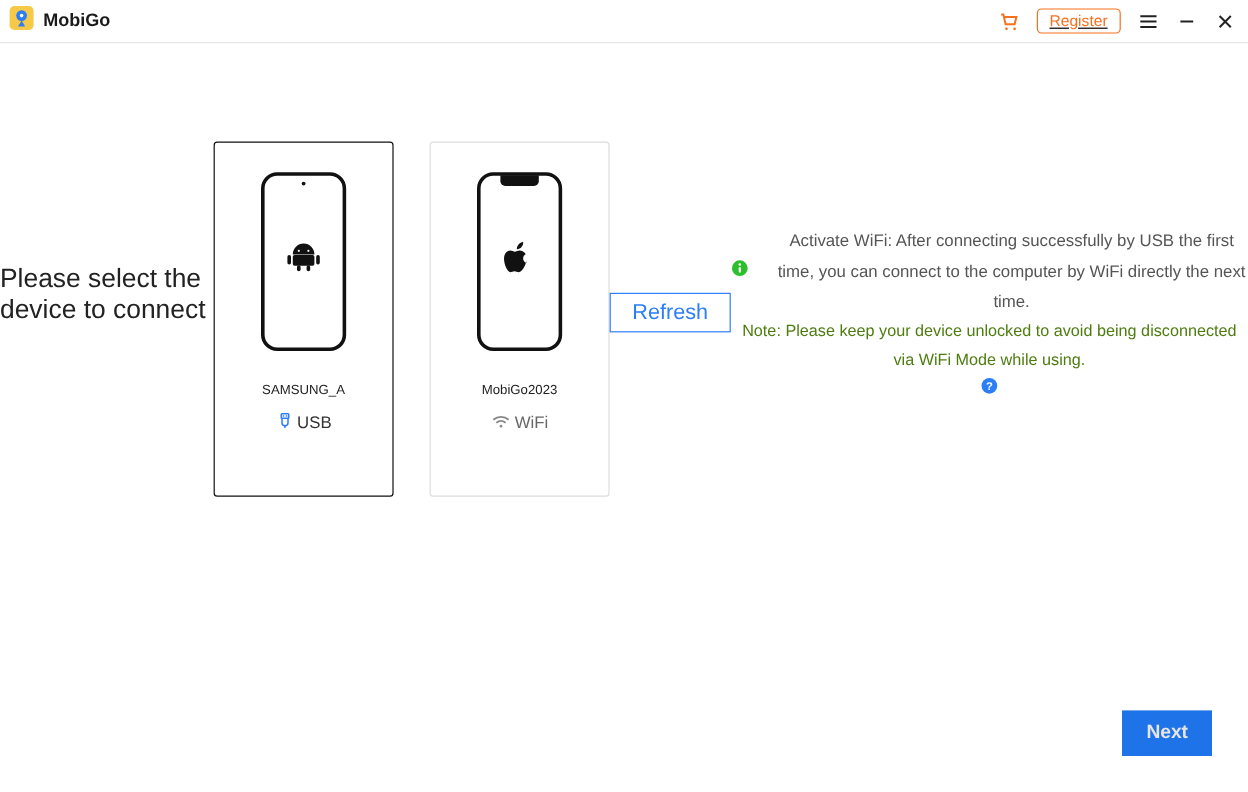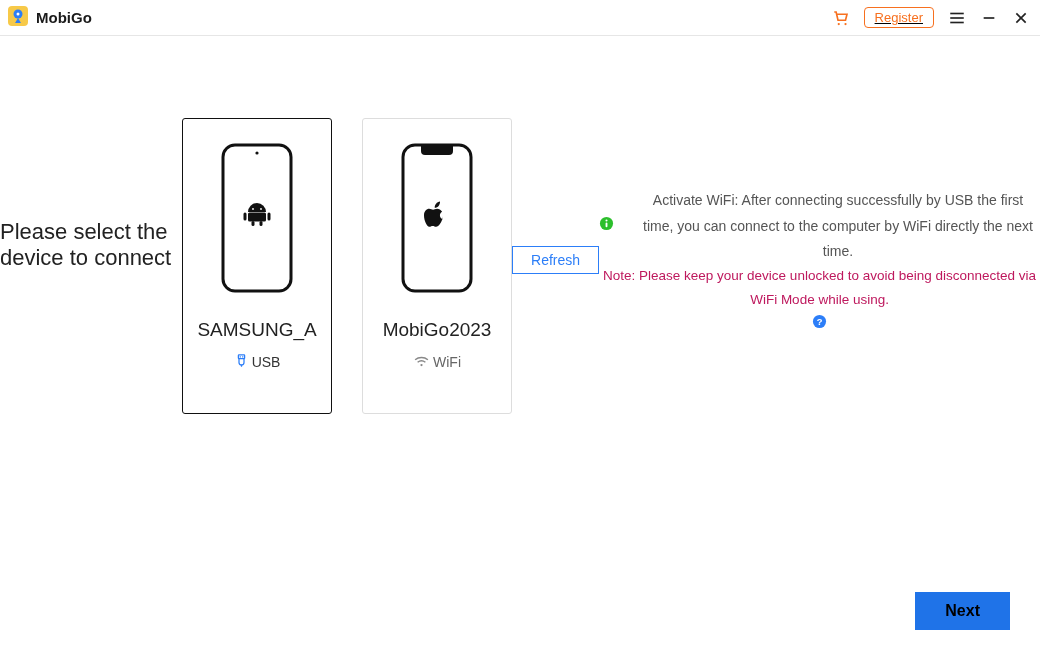--- a/index.html
+++ b/index.html
@@ -83,73 +83,73 @@
     .device-card.selected {
       border: 1.5px solid #111;
     }
     .phone-frame {
       width: 72px;
       height: 150px;
       position: relative;
     }
     .device-name {
       margin-top: 26px;
-      font-size: 19px;
+      font-size: 11px;
       color: #222;
     }
     .connection {
       margin-top: 12px;
       font-size: 14px;
       color: #333;
       display: flex;
       align-items: center;
       gap: 3px;
     }
     .connection.usb { color: #333; }
     .connection.usb svg { color: #2c7ef8; }
     .connection.wifi { color: #666; }
     .refresh-btn {
       margin-top: 30px;
       border: 1px solid #2c7ef8;
       color: #2c7ef8;
       background: #fff;
       padding: 5px 18px;
-      font-size: 14px;
+      font-size: 18px;
       cursor: pointer;
     }
     .hint-block {
       margin-top: 36px;
       text-align: center;
       font-size: 14px;
       color: #555;
       line-height: 1.8;
     }
     .hint-line1 {
       display: flex;
       align-items: center;
       gap: 22px;
     }
-    .note-line { color: #be185d; font-size: 13.5px; }
+    .note-line { color: #4d7c0f; font-size: 13.5px; }
     .help-line {
       display: flex;
       align-items: center;
       justify-content: center;
       gap: 7px;
       color: #2c7ef8;
       font-size: 14px;
       cursor: pointer;
     }
     .next-btn {
       position: absolute;
       bottom: 30px;
       right: 30px;
       background: #1f73e8;
-      color: #000000;
+      color: #e5e5e5;
       border: none;
-      padding: 10px 30px;
+      padding: 10px 20px;
       font-size: 16px;
       font-weight: 600;
       cursor: pointer;
     }
   </style>
 </head>
 <body>
 
 <div class="titlebar">
   <div class="titlebar-left">

